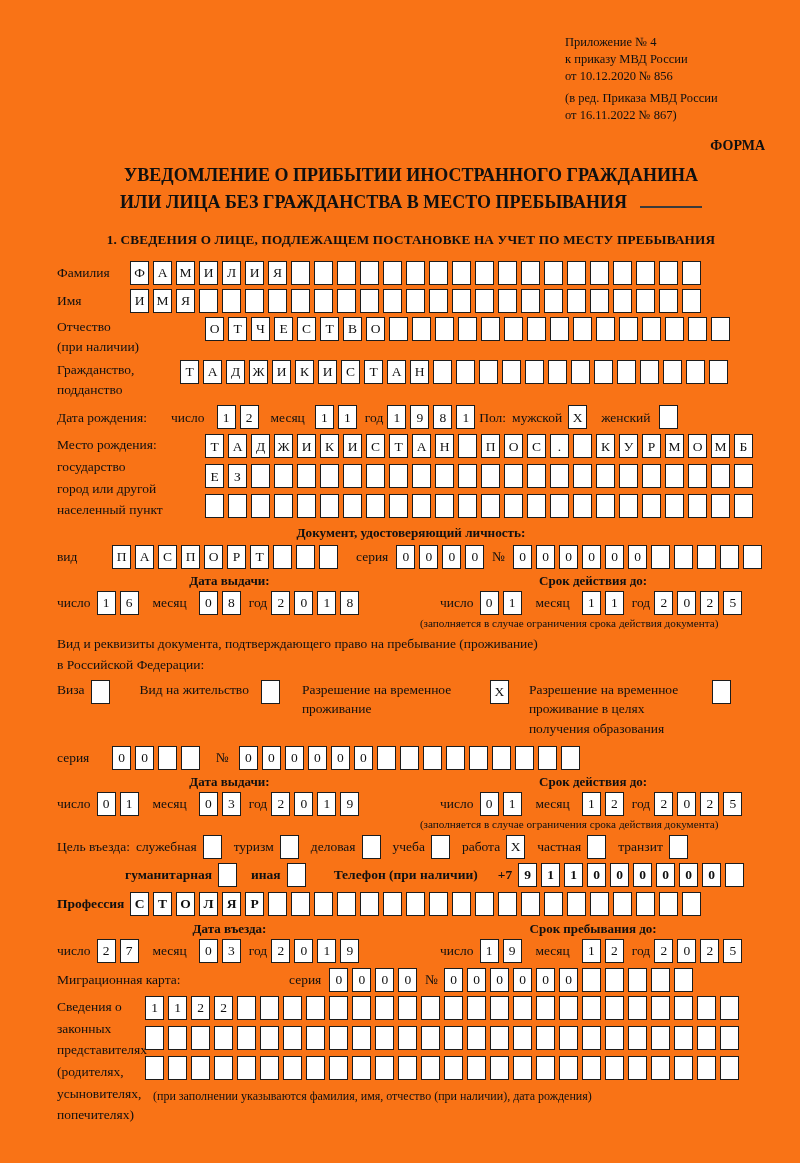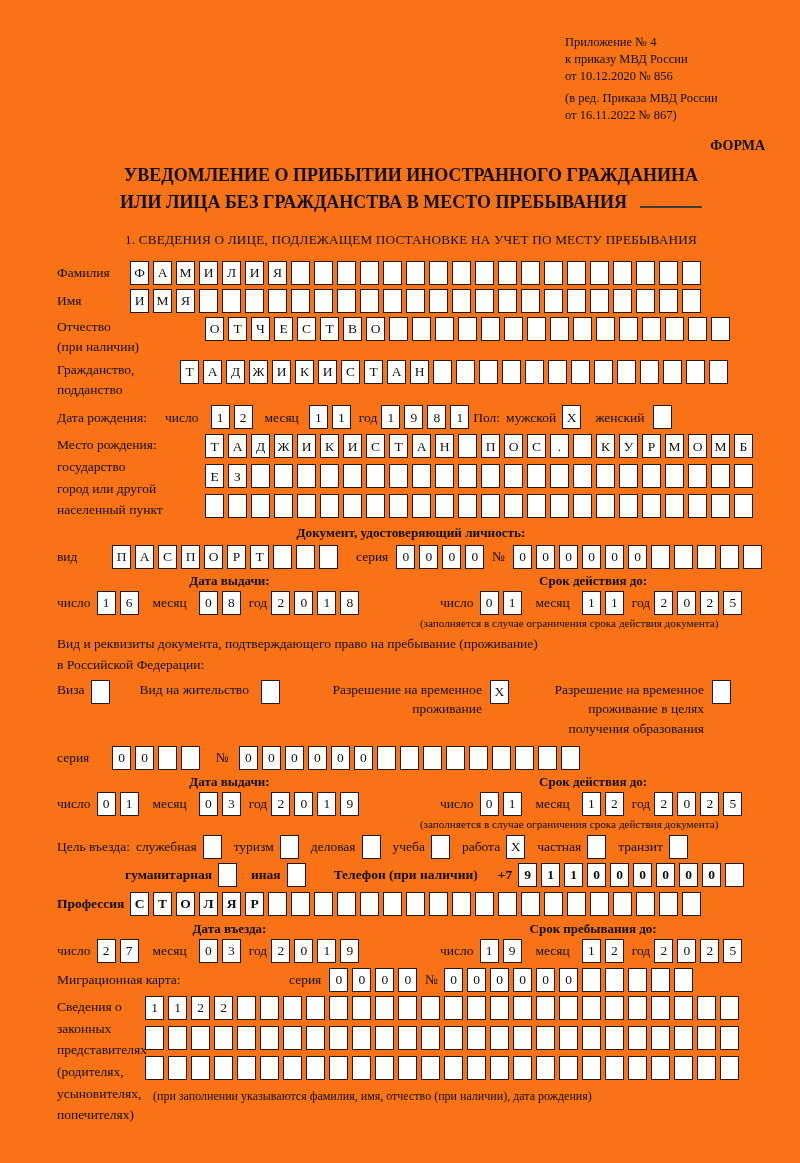--- a/index.html
+++ b/index.html
@@ -8,42 +8,42 @@
         box-sizing:border-box;padding:34px 35px 10px 57px;position:relative;overflow:hidden;}
 
   
   .hdr{width:200px;margin-left:auto;font-size:12.5px;line-height:1.36;}
   .hdr .rev{margin-top:5px;}
   .form-label{text-align:right;font-weight:bold;font-size:14px;margin:14px 0 4px;}
 
   
   .title{margin-top:8px;text-align:center;font-weight:bold;font-size:18px;line-height:1.5;}
   .blank{display:inline-block;width:62px;border-bottom:2px solid #3a3a3a;height:0.95em;vertical-align:baseline;margin-left:13px;}
-  .sec-head{margin:16px 0 13px;text-align:center;font-weight:normal;font-size:13.2px;letter-spacing:.2px;white-space:nowrap;}
+  .sec-head{margin:16px 0 13px;text-align:center;font-weight:bold;font-size:13.2px;letter-spacing:.2px;white-space:nowrap;}
 
   
   .frow{display:flex;align-items:flex-start;margin-bottom:4px;font-size:13.5px;line-height:1.45;}
   .frow.mid{align-items:center;}
   .flabel{flex:none;white-space:nowrap;}
   .stack{display:flex;flex-direction:column;}
   .boxes{display:flex;flex:none;flex-wrap:nowrap;}
   .box{flex:none;display:inline-flex;align-items:center;justify-content:center;
        width:17px;height:22px;border:1.5px solid #1c1c1c;margin-right:4px;
        font-size:13.5px;background:#fff;}
   .cb{margin-left:6px;}
 
   
   .w55{width:55px}.w73{width:73px}.w88{width:88px}.w123{width:123px}
   .w148{width:148px}.w175{width:175px}.w180{width:180px}.w232{width:232px}
   .ml4{margin-left:4px}.ml6{margin-left:6px}.ml8{margin-left:8px}.ml10{margin-left:10px}
   .ml12{margin-left:12px}.ml14{margin-left:14px}.ml16{margin-left:16px}.ml18{margin-left:18px}
   .ml20{margin-left:20px}.ml24{margin-left:24px}.ml26{margin-left:26px}
   .mr4{margin-right:4px}.mr6{margin-right:6px}.mr8{margin-right:8px}.mr10{margin-right:10px}
-  .mr12{margin-right:12px}.mr14{margin-right:18px}.mb6{margin-bottom:6px}
-  .center{text-align:right;}
+  .mr12{margin-right:12px}.mr14{margin-right:24px}.mb6{margin-bottom:6px}
+  .center{text-align:left;}
 
   
   .doc-head{text-align:center;font-weight:bold;font-size:13.2px;margin:2px 0 4px;}
   .dates{display:flex;align-items:flex-start;margin-bottom:5px;}
   .dcol-l{width:345px;flex:none;}
   .dcol-r{margin-left:38px;flex:none;}
   .dhead{text-align:center;font-weight:bold;font-size:13px;margin-bottom:2px;}
   .dline{display:flex;align-items:center;font-size:13.5px;}
   .dlab{flex:none;white-space:nowrap;}
   .dnote{font-size:11.2px;white-space:nowrap;margin-left:-48px;margin-top:2px;text-align:center;}

